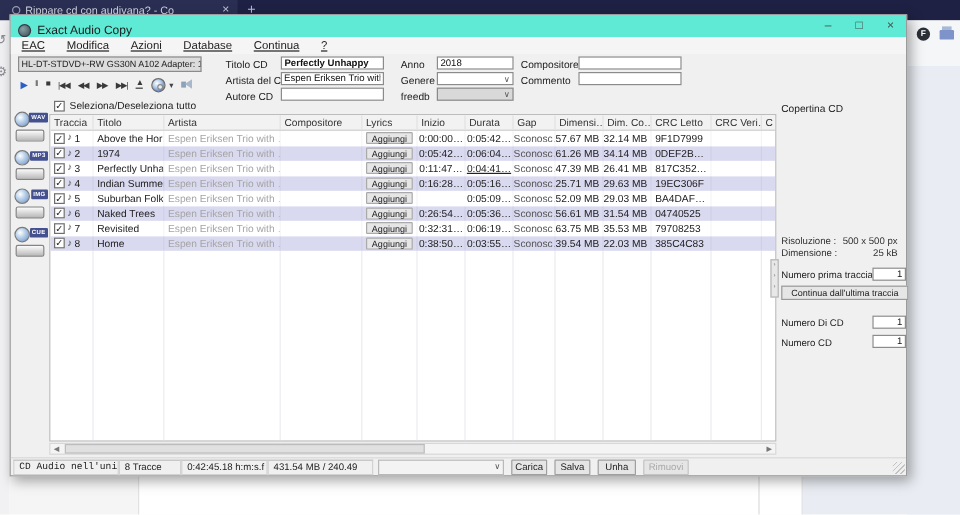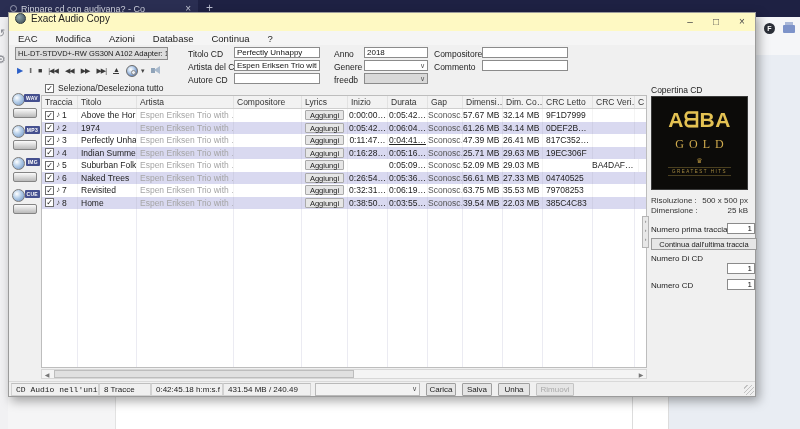--- a/index.html
+++ b/index.html
@@ -21,26 +21,26 @@
   .b-printer { position:absolute; left:27px; top:8px; width:12px; height:8px; background:#7d93c9; border-radius:1px; }
   .b-printer:before { content:""; position:absolute; left:2px; top:-3px; width:8px; height:3px; background:#aab8d8; }
   .b-page-right { position:absolute; left:756px; top:55px; width:44px; height:374px; background:#e9edf3; }
   .b-bottom-a { position:absolute; left:8px; top:397px; width:107px; height:32px; background:#f5f5f6; }
   .b-bottom-b { position:absolute; left:115px; top:397px; width:517px; height:32px; background:#ffffff; border-left:1px solid #e2e2e2; }
   .b-bottom-c { position:absolute; left:632px; top:397px; width:37px; height:32px; background:#ffffff; border-left:1px solid #dcdcdc; border-right:1px solid #dcdcdc; }
   .b-bottom-d { position:absolute; left:669px; top:397px; width:131px; height:32px; background:#e9edf3; }
 
   
   .win { position:absolute; left:8px; top:12px; width:748px; height:385px; background:#f0f0f0; border:1px solid #9b9b9b; box-shadow:3px 4px 10px rgba(0,0,0,0.35); }
-  .w-titlebar { position:absolute; left:0; top:0; width:100%; height:18px; background:#fef9c3; display:flex; align-items:flex-start; }
+  .w-titlebar { position:absolute; left:0; top:0; width:100%; height:18px; background:#5eead4; display:flex; align-items:flex-end; }
   .w-appicon { width:11px; height:11px; border-radius:50%; margin:0 5px 0 6px; background:radial-gradient(circle at 35% 35%, #8aa1a8, #3c4a52); border:1px solid #2e3a40; flex:none; }
   .w-title { font-size:10px; color:#1c1c1c; flex:1; }
   .w-ctrl { width:26px; text-align:center; font-size:10px; color:#4a4a4a; line-height:18px; }
   .w-menubar { position:absolute; left:0; top:18px; width:100%; height:14px; display:flex; align-items:center; background:#f5f5f5; }
-  .w-menu-item { font-size:9.5px; color:#222; padding:0 9px; }
+  .w-menu-item { font-size:9.5px; color:#222; padding:0 9px;text-decoration:underline; }
 
   .drive-combo { position:absolute; left:6px; top:34px; width:153px; height:13px; background:#dcdcdc; border:1px solid #8b8b8b; display:flex; align-items:center; font-size:7.5px; color:#222; padding:0 2px; white-space:nowrap; overflow:hidden; }
 
   .fld-label { position:absolute; font-size:8.5px; color:#222; white-space:nowrap; }
   .fld-input { position:absolute; height:11px; border:1px solid #8b8b8b; background:#fff; font-size:8px; font-family:"Liberation Sans",sans-serif; padding:0 2px; color:#111; }
   .combo { position:absolute; height:11px; border:1px solid #8b8b8b; background:#fff; display:flex; align-items:center; font-size:8px; color:#111; padding:0 2px; }
   .combo .caret { margin-left:auto; font-size:7px; color:#555; }
   .combo.disabled { background:#d9d9d9; }
 
   .transport { position:absolute; left:8px; top:51px; height:13px; display:flex; align-items:center; gap:7px; }
@@ -150,21 +150,21 @@
         <span class="w-menu-item">Continua</span>
         <span class="w-menu-item">?</span>
       </div>
 
     <div class="drive-combo">
       <span>HL-DT-STDVD+-RW GS30N A102   Adapter: 1  ID:</span>
 
     </div>
 
     <span class="fld-label" style="left:179px; top:36px;">Titolo CD</span>
-    <input class="fld-input" style="left: 225px; top: 34px; width: 86px;" value="Perfectly Unhappy">
+    <input class="fld-input" style="left: 225px; top: 34px; width: 86px; font-weight: bold;" value="Perfectly Unhappy">
     <span class="fld-label" style="left:325px; top:36px;">Anno</span>
     <input class="fld-input" style="left: 355px; top: 34px; width: 64px;" value="2018">
     <span class="fld-label" style="left:425px; top:36px;">Compositore C</span>
     <input class="fld-input" style="left: 473px; top: 34px; width: 86px;" value="">
 
     <span class="fld-label" style="left:179px; top:49px;">Artista del CD</span>
     <input class="fld-input" style="left: 225px; top: 47px; width: 86px;" value="Espen Eriksen Trio with An">
     <span class="fld-label" style="left:325px; top:49px;">Genere</span>
     <div class="combo" style="left:355px; top:47px; width:64px;">
       <span></span>
@@ -324,39 +324,39 @@
             </span>
             <span class="td" style="width: 59px;">Suburban Folk…</span>
             <span class="td gray" style="width: 97px;">Espen Eriksen Trio with …</span>
             <span class="td" style="width: 68px;"></span>
             <span class="td c" style="width: 46px;"><span class="lyr-btn">Aggiungi</span></span>
             <span class="td c" style="width: 40px; margin-top: 41px;">0:21:44…</span>
             <span class="td c" style="width: 40px;">0:05:09…</span>
             <span class="td c dim" style="width: 35px;">Sconosc…</span>
             <span class="td r" style="width: 40px;">52.09 MB</span>
             <span class="td r" style="width: 40px;">29.03 MB</span>
-            <span class="td" style="width: 50px; margin-left: 46px;">BA4DAF…</span>
+            <span class="td" style="width: 50px;">BA4DAF…</span>
             <span class="td" style="width: 42px;"></span>
             <span class="td" style="width: 13px;"></span>
           </div>
           <div class="tr alt">
             <span class="td tcell-track" style="width: 36px;">
               <span class="cbx">✓</span>
               <span class="tnote">♪</span>
               <span class="tnum">6</span>
             </span>
             <span class="td" style="width: 59px;">Naked Trees</span>
             <span class="td gray" style="width: 97px;">Espen Eriksen Trio with …</span>
             <span class="td" style="width: 68px;"></span>
             <span class="td c" style="width: 46px;"><span class="lyr-btn">Aggiungi</span></span>
             <span class="td c" style="width: 40px;">0:26:54…</span>
             <span class="td c" style="width: 40px;">0:05:36…</span>
             <span class="td c dim" style="width: 35px;">Sconosc…</span>
             <span class="td r" style="width: 40px;">56.61 MB</span>
-            <span class="td r" style="width: 40px;">27.33 MB</span>
+            <span class="td r" style="width: 40px;">31.54 MB</span>
             <span class="td" style="width: 50px;">04740525</span>
             <span class="td" style="width: 42px;"></span>
             <span class="td" style="width: 13px;"></span>
           </div>
           <div class="tr">
             <span class="td tcell-track" style="width: 36px;">
               <span class="cbx">✓</span>
               <span class="tnote">♪</span>
               <span class="tnum">7</span>
             </span>
@@ -405,38 +405,32 @@
           <div class="gline" style="left: 460px;"></div>
           <div class="gline" style="left: 500px;"></div>
           <div class="gline" style="left: 550px;"></div>
           <div class="gline" style="left: 592px;"></div>
         </div>
     </div>
 
     <div class="splitter">›<br>›<br>›</div>
 
     <span class="cover-label">Copertina CD</span>
-    <div class="cover-art">
-      <span class="abba">AᗺBA</span>
-      <span class="gold">GOLD</span>
-      <span class="crown">♛</span>
-      <span class="ghits">GREATEST HITS</span>
-    </div>
     <div class="info-row" style="top:183px;">
       <span>Risoluzione :</span>
       <span>500 x 500 px</span>
     </div>
     <div class="info-row" style="top:193px;">
       <span>Dimensione :</span>
       <span>25 kB</span>
     </div>
     <span class="panel-label" style="left:642px; top:212px;">Numero prima traccia :</span>
     <div class="panel-field" style="left:718px; top:210px;">1</div>
     <div class="panel-btn" style="top:225px;">Continua dall'ultima traccia</div>
-    <span class="panel-label" style="left:642px; top:241px;">Numero Di CD</span>
+    <span class="panel-label" style="left:642px; top:252px;">Numero Di CD</span>
     <div class="panel-field" style="left:718px; top:250px;">1</div>
     <span class="panel-label" style="left:642px; top:268px;">Numero CD</span>
     <div class="panel-field" style="left:718px; top:266px;">1</div>
 
     <div class="hscroll">
       <span class="hs-arrow">◀</span>
       <span class="hs-thumb"></span>
       <span class="hs-arrow" style="margin-left:auto;">▶</span>
     </div>
 

